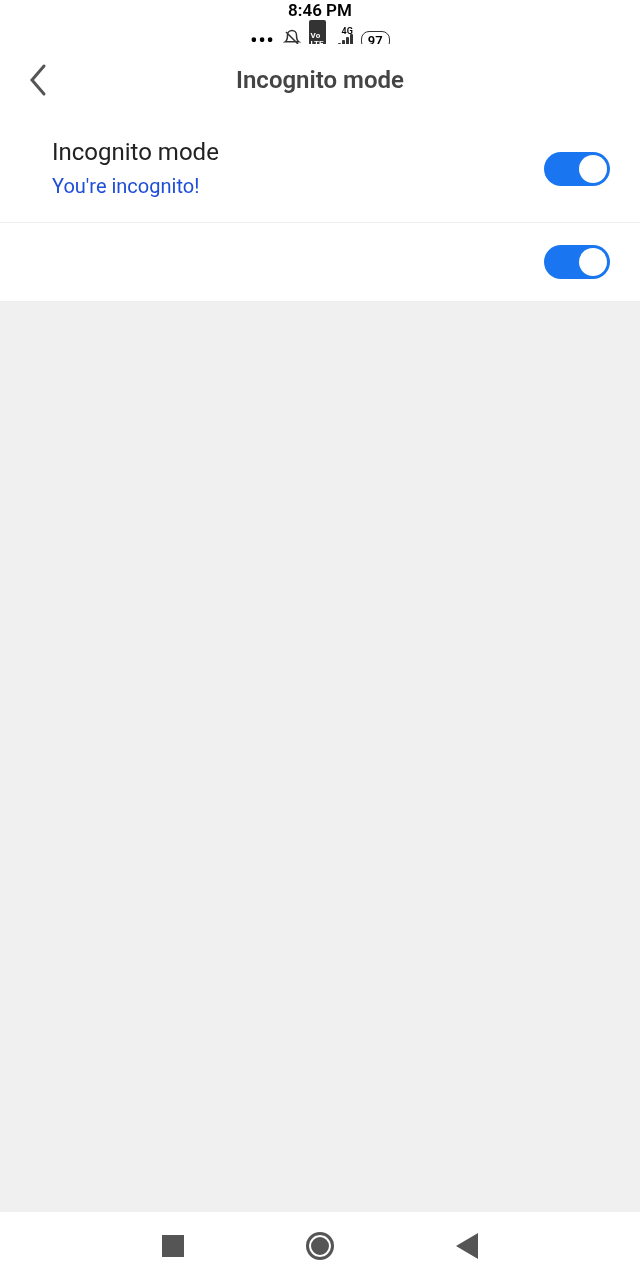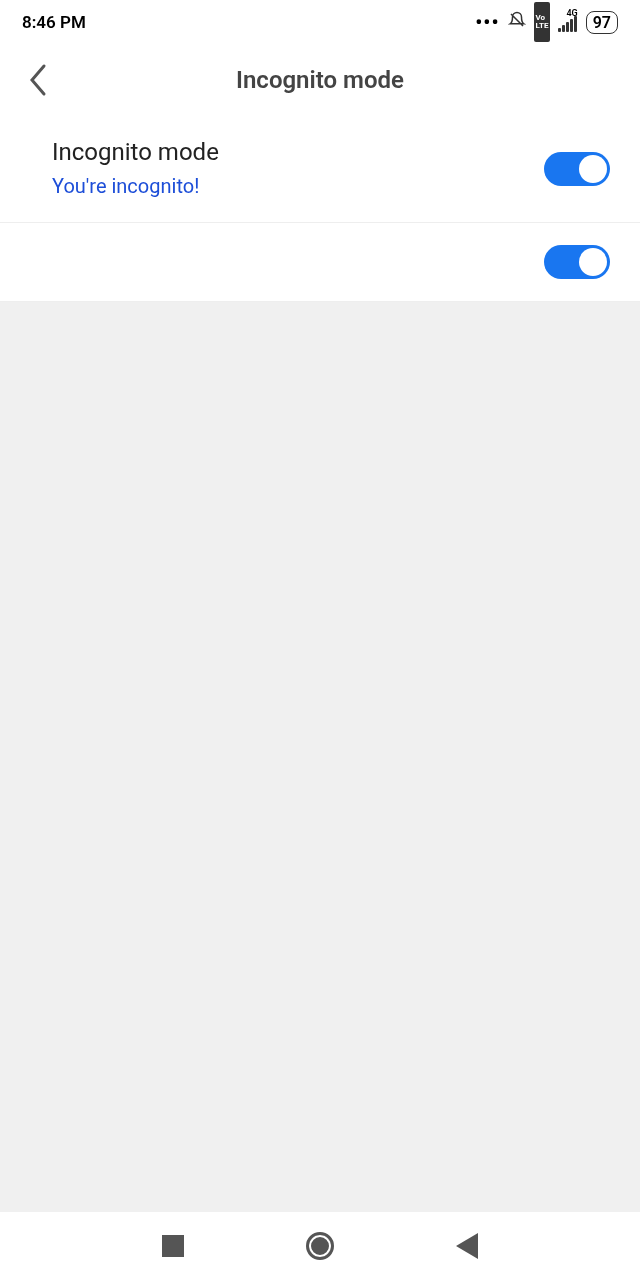--- a/index.html
+++ b/index.html
@@ -17,20 +17,21 @@
     .status-bar {
       height: 44px;
       background: #fff;
       display: flex;
       justify-content: space-between;
       align-items: center;
       padding: 0 22px;
       font-size: 17px;
       font-weight: 600;
       color: #000;
+      flex-direction: column;
     }
     .status-right {
       display: flex;
       align-items: center;
       gap: 8px;
     }
     .status-dots { font-size: 20px; letter-spacing: 1px; }
     .bell-icon { font-size: 18px; position: relative; }
     .volte-badge {
       background: #333;
@@ -54,21 +55,21 @@
     }
     .signal-bars span:nth-child(1){height:4px}
     .signal-bars span:nth-child(2){height:7px}
     .signal-bars span:nth-child(3){height:10px}
     .signal-bars span:nth-child(4){height:13px}
     .signal-bars span:nth-child(5){height:16px}
     .battery {
       border: 1.5px solid #333;
       border-radius: 8px;
       padding: 1px 6px;
-      font-size: 16px;
+      font-size: 13px;
       font-weight: 600;
     }
     
     
     .app-header {
       height: 72px;
       background: #fff;
       display: flex;
       align-items: center;
       padding: 0 20px;

